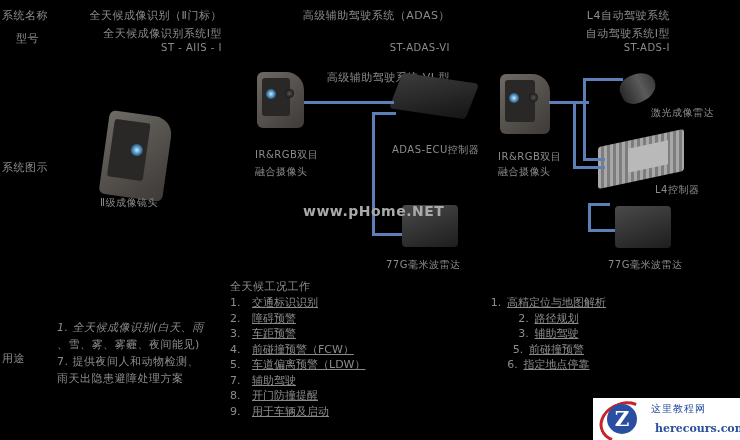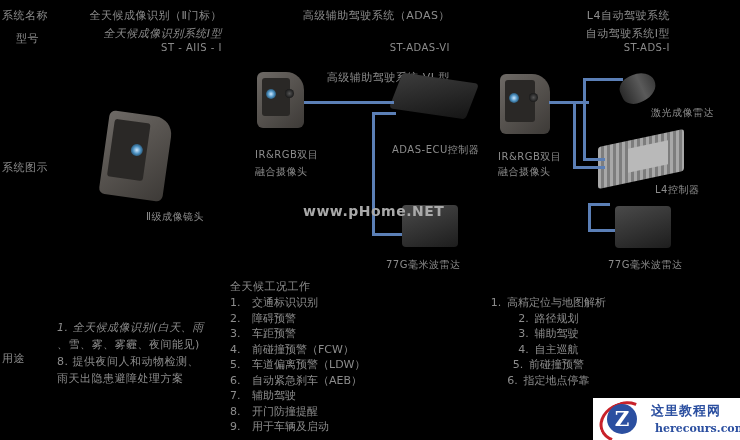--- a/index.html
+++ b/index.html
@@ -20,52 +20,52 @@
   .box-dark { position:absolute; background:linear-gradient(160deg,#3c3c3c,#151515); border-radius:4px; }
   .box-alu { position:absolute; background:repeating-linear-gradient(90deg,#a8a8a8 0 3px,#7d7d7d 3px 6px); border-radius:3px; transform:skewY(-12deg); }
   .box-alu .top { position:absolute; background:#b9b9b9; }
   .bullet { position:absolute; border-radius:40% 50% 50% 40%; background:linear-gradient(90deg,#2a2a2a,#5a5a5a 60%,#3a3a3a); transform:rotate(-25deg); }
   .radar { position:absolute; background:linear-gradient(160deg,#4a4a4a,#1d1d1d); border-radius:4px; }
   .logo { position:absolute; left:593px; top:398px; width:147px; height:42px; background:#fff; }
   .logo .circ { position:absolute; left:14px; top:6px; width:30px; height:30px; border-radius:50%; background:#2b4fa0; color:#fff;
                 font-weight:bold; font-size:20px; text-align:center; line-height:30px; font-family:"DejaVu Serif", serif; }
   .logo .swoosh { position:absolute; left:6px; top:4px; width:44px; height:34px; border:3px solid #c8222a; border-radius:50%;
                   border-right-color:transparent; border-bottom-color:transparent; transform:rotate(-20deg); }
-  .logo .cn { position:absolute; left:58px; top:4px; font-size:13px; font-weight:bold; color:#2b4fa0; letter-spacing:1px; }
+  .logo .cn { position:absolute; left:58px; top:4px; font-size:10px; font-weight:normal; color:#2b4fa0; letter-spacing:1px; }
   .logo .en { position:absolute; left:62px; top:24px; font-size:11px; font-weight:bold; color:#2b4fa0; font-family:"DejaVu Serif", serif; }
   .watermark { position:absolute; left:303px; top:203px; font-size:14px; font-weight:bold; color:#a9a9a9; letter-spacing:0.5px; }
-  ol.list { margin:0; padding:0; list-style:none; }
+  ol.list { margin:0; padding:0; list-style:none;text-decoration:underline; }
   ol.list li { font-size:11px; color:#8c8c8c; line-height:15.5px; white-space:nowrap; }
   ol.list li .n { display:inline-block; width:22px; }
 </style>
 </head>
 <body>
 
 <div class="abs t" style="left:2px;top:8px;">系统名称</div>
 <div class="abs t" style="left:16px;top:31px;">型号</div>
 <div class="abs t" style="left:2px;top:160px;">系统图示</div>
 <div class="abs t" style="left:2px;top:351px;">用途</div>
 
 <div class="abs t tc" style="left:62px;top:8px;width:160px;">全天候成像识别（Ⅱ门标）</div>
-<div class="abs t tc" style="left:62px;top:26px;width:160px;font-style:italic;">全天候成像识别系统Ⅰ型</div>
+<div class="abs t tc" style="left:62px;top:26px;width:160px;">全天候成像识别系统Ⅰ型</div>
 <div class="abs t tc small" style="left:62px;top:42px;width:160px;">ST - AIIS - I</div>
 
 <div class="abs t tc" style="left:270px;top:8px;width:180px;">高级辅助驾驶系统（ADAS）</div>
 <div class="abs t tc" style="left:270px;top:26px;width:180px;margin-top:44px;">高级辅助驾驶系统 VI 型</div>
 <div class="abs t tc small" style="left:270px;top:42px;width:180px;">ST-ADAS-VI</div>
 
 <div class="abs t tc" style="left:520px;top:8px;width:150px;">L4自动驾驶系统</div>
 <div class="abs t tc" style="left:520px;top:26px;width:150px;">自动驾驶系统Ⅰ型</div>
 <div class="abs t tc small" style="left:520px;top:42px;width:150px;">ST-ADS-I</div>
 
 <div class="dev-cam" style="left:104px;top:114px;width:64px;height:84px;transform:rotate(8deg);">
   <div class="inset" style="left:6px;top:8px;width:36px;height:58px;"></div>
   <div class="lens" style="left:26px;top:30px;width:12px;height:12px;"></div>
 </div>
-<div class="abs t small" style="left:100px;top:210px;margin-left:46px;">Ⅱ级成像镜头</div>
+<div class="abs t small" style="left:100px;top:196px;">Ⅱ级成像镜头</div>
 
 <div class="dev-cam" style="left:257px;top:72px;width:47px;height:56px;">
   <div class="inset" style="left:5px;top:6px;width:28px;height:38px;"></div>
   <div class="lens" style="left:9px;top:17px;"></div>
   <div class="lens2" style="left:28px;top:17px;"></div>
 </div>
 <div class="abs t small" style="left:255px;top:148px;">IR&amp;RGB双目</div>
 <div class="abs t small" style="left:255px;top:165px;">融合摄像头</div>
 
 <div class="box-dark" style="left:394px;top:78px;width:80px;height:36px;transform:skewX(-14deg) rotate(8deg);"></div>
@@ -106,42 +106,40 @@
 <div class="line" style="left:590px;top:203px;width:20px;height:3px;"></div>
 <div class="line" style="left:588px;top:203px;width:3px;height:28px;"></div>
 <div class="line" style="left:588px;top:229px;width:28px;height:3px;"></div>
 
 <div class="radar" style="left:615px;top:206px;width:56px;height:42px;"></div>
 <div class="abs t small" style="left:608px;top:258px;">77G毫米波雷达</div>
 
 <div class="abs" style="left:57px;top:319px;">
   <div class="t" style="line-height:17px;font-style:italic;">1. 全天候成像识别(白天、雨</div>
   <div class="t" style="line-height:17px;">、雪、雾、雾霾、夜间能见)</div>
-  <div class="t" style="line-height:17px;">8. 提供夜间人和动物检测、</div>
+  <div class="t" style="line-height:17px;">7. 提供夜间人和动物检测、</div>
   <div class="t" style="line-height:17px;">雨天出隐患避障处理方案</div>
 </div>
 
 <div class="abs t" style="left:230px;top:279px;">全天候工况工作</div>
 <ol class="list abs" style="left:230px;top:295px;">
   <li><span class="n">1.</span><span>交通标识识别</span></li>
   <li><span class="n">2.</span><span>障碍预警</span></li>
   <li><span class="n">3.</span><span>车距预警</span></li>
   <li><span class="n">4.</span><span>前碰撞预警（FCW）</span></li>
   <li><span class="n">5.</span><span>车道偏离预警（LDW）</span></li>
-  <li><span class="n">6.</span><span>自动紧急刹车（AEB）</span></li>
   <li><span class="n">7.</span><span>辅助驾驶</span></li>
   <li><span class="n">8.</span><span>开门防撞提醒</span></li>
   <li><span class="n">9.</span><span>用于车辆及启动</span></li>
 </ol>
 
 <ol class="list abs" style="left:485px;top:295px;text-align:center;">
   <li><span class="n">1.</span><span>高精定位与地图解析</span></li>
   <li><span class="n">2.</span><span>路径规划</span></li>
   <li><span class="n">3.</span><span>辅助驾驶</span></li>
-  <li><span class="n">4.</span><span>自主巡航</span></li>
   <li><span class="n">5.</span><span>前碰撞预警</span></li>
   <li><span class="n">6.</span><span>指定地点停靠</span></li>
 </ol>
 
 <div class="logo">
   <div class="swoosh"></div>
   <div class="circ">Z</div>
   <div class="cn">这里教程网</div>
   <div class="en">herecours.com</div>
 </div>

